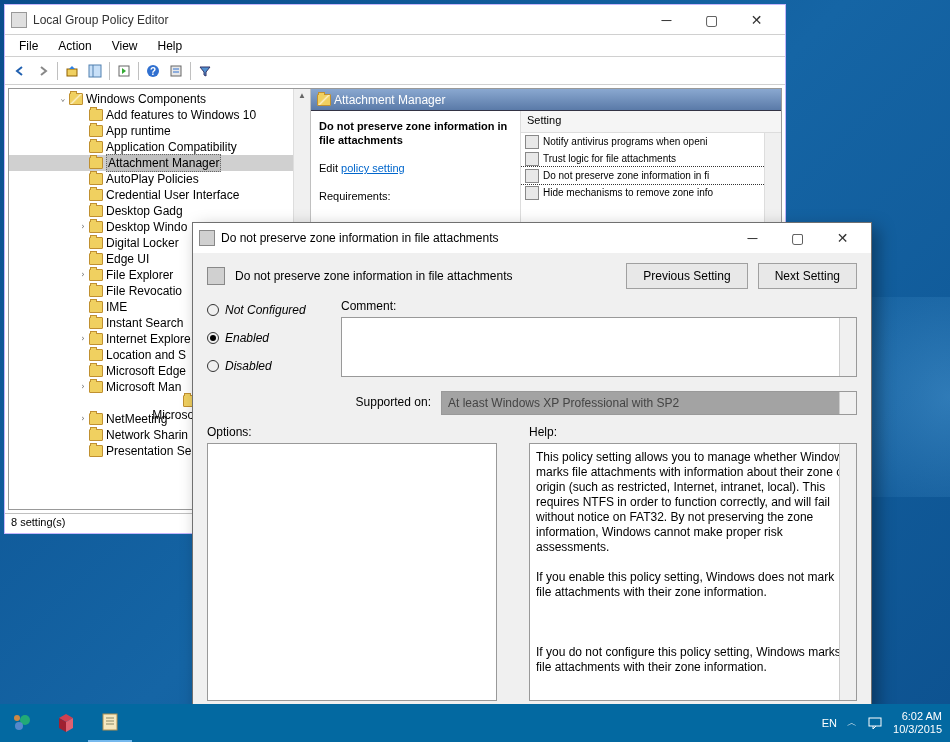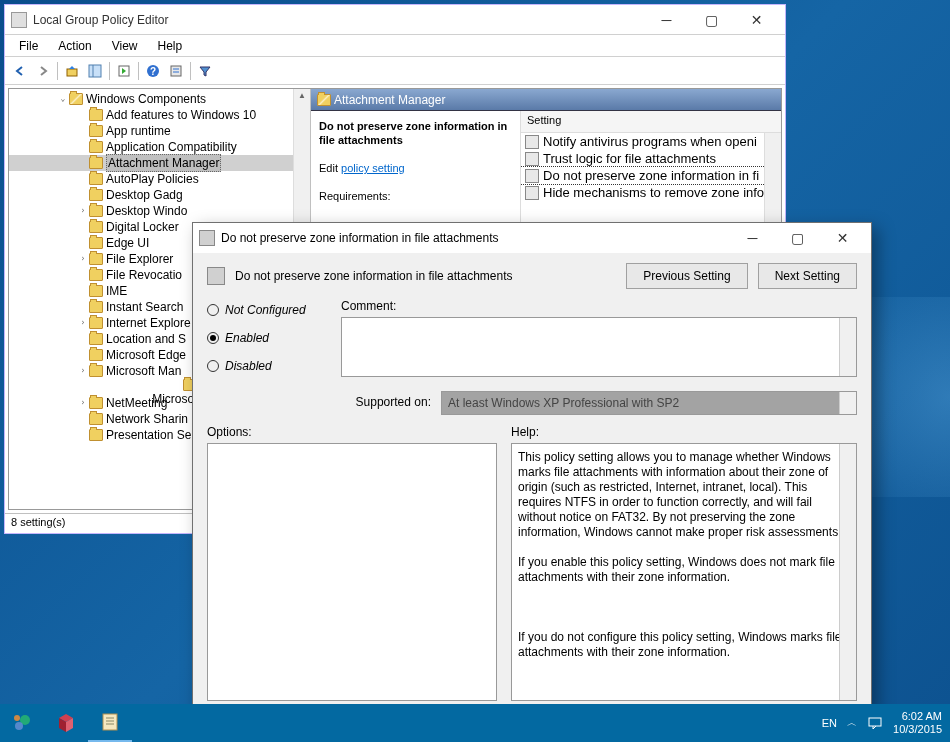--- a/index.html
+++ b/index.html
@@ -35,21 +35,21 @@
 
 .list-pane { flex: 1; display: flex; flex-direction: column; min-width: 0; }
 .list-header { height: 22px; background: linear-gradient(#8aa8d0, #5a7aa8); display: flex; align-items: center; color: #fff; font-size: 12px; padding: 0 6px; border-bottom: 1px solid #334; }
 .list-header .folder-icon { background: #f0d060; }
 .list-content { flex: 1; display: flex; min-height: 0; }
 .list-left { width: 210px; padding: 8px; border-right: 1px solid #ddd; font-size: 11px; line-height: 14px; }
 .list-left b { font-weight: bold; }
 .edit-link { color: #0066cc; text-decoration: underline; }
 .list-right { flex: 1; overflow: hidden; position: relative; }
 .setting-header { height: 22px; background: #f5f5f5; border-bottom: 1px solid #ddd; padding: 3px 6px; font-size: 11px; }
-.setting-row { display: flex; align-items: center; height: 17px; padding: 0 4px; font-size: 13px; white-space: nowrap; overflow: hidden; }
+.setting-row { display: flex; align-items: center; height: 17px; padding: 0 4px; font-size: 10px; white-space: nowrap; overflow: hidden; }
 .setting-row.highlighted { outline: 1px dotted #333; }
 .setting-icon { width: 14px; height: 14px; background: #e8e8e8; border: 1px solid #888; margin-right: 4px; flex-shrink: 0; }
 .list-scroll-v { position: absolute; right: 0; top: 22px; bottom: 0; width: 17px; background: #f0f0f0; border-left: 1px solid #ddd; }
 
 .status-bar { height: 20px; border-top: 1px solid #c0c0c0; padding: 2px 6px; font-size: 11px; }
 
 
 .props-window { position: absolute; left: 192px; top: 222px; width: 680px; height: 490px; background: #f0f0f0; border: 1px solid #707070; box-shadow: 6px 6px 16px rgba(0,0,0,0.35); display: flex; flex-direction: column; font-size: 12px; }
 .props-titlebar { height: 30px; background: #fff; display: flex; align-items: center; padding: 0 6px; }
 .props-titlebar .icon { width: 16px; height: 16px; background: #d0d0d0; border: 1px solid #888; margin-right: 6px; }
@@ -63,21 +63,21 @@
 .radio-col { width: 120px; display: flex; flex-direction: column; gap: 14px; padding-top: 4px; font-style: italic; }
 .radio { display: flex; align-items: center; gap: 6px; font-size: 12px; }
 .radio-dot { width: 12px; height: 12px; border: 1px solid #333; border-radius: 50%; display: flex; align-items: center; justify-content: center; }
 .radio-dot.checked::after { content: ""; width: 6px; height: 6px; background: #000; border-radius: 50%; }
 .labeled-col { flex: 1; display: flex; flex-direction: column; gap: 4px; }
 .labeled-col label { font-size: 12px; }
 .txtbox { border: 1px solid #999; background: #fff; height: 60px; padding: 4px; font-size: 12px; position: relative; }
 .txtbox .sb { position: absolute; right: 0; top: 0; bottom: 0; width: 17px; background: #f0f0f0; border-left: 1px solid #ccc; }
 .supported-box { border: 1px solid #999; background: #a3a3a3; padding: 4px 6px; font-size: 12px; position: relative; color: #444; }
 .supported-box .sb { position: absolute; right: 0; top: 0; bottom: 0; width: 17px; background: #f0f0f0; border-left: 1px solid #ccc; }
-.lower { flex: 1; display: flex; gap: 14px; min-height: 0; }
+.lower { flex: 1; display: flex; gap: 32px; min-height: 0; }
 .lower-col { flex: 1; display: flex; flex-direction: column; gap: 4px; min-height: 0; }
 .lower-col label { font-size: 12px; }
 .help-box { flex: 1; border: 1px solid #999; background: #fff; padding: 6px; font-size: 12px; line-height: 15px; overflow: hidden; position: relative; }
 .help-box .sb { position: absolute; right: 0; top: 0; bottom: 0; width: 17px; background: #f0f0f0; border-left: 1px solid #ccc; }
 .options-box { flex: 1; border: 1px solid #999; background: #fff; }
 
 
 .taskbar { position: absolute; left: 0; right: 0; bottom: 0; height: 38px; background: #0369a1; display: flex; align-items: center; }
 .task-icon { width: 44px; height: 38px; display: flex; align-items: center; justify-content: center; }
 .task-icon .img { width: 22px; height: 22px; }
@@ -185,20 +185,25 @@
           </div>
           <div class="tree-item selected" style="padding-left: 68px;">
             <span class="expander"></span>
             <span class="folder-icon"></span>
             <span class="label">Attachment Manager</span>
           </div>
           <div class="tree-item" style="padding-left: 68px;">
             <span class="expander"></span>
             <span class="folder-icon"></span>
             <span class="label">AutoPlay Policies</span>
+          </div>
+          <div class="tree-item" style="padding-left: 68px;">
+            <span class="expander"></span>
+            <span class="folder-icon"></span>
+            <span class="label">Credential User Interface</span>
           </div>
           <div class="tree-item" style="padding-left: 68px;">
             <span class="expander"></span>
             <span class="folder-icon"></span>
             <span class="label">Desktop Gadg</span>
           </div>
           <div class="tree-item" style="padding-left: 68px;">
             <span class="expander">›</span>
             <span class="folder-icon"></span>
             <span class="label">Desktop Windo</span>

